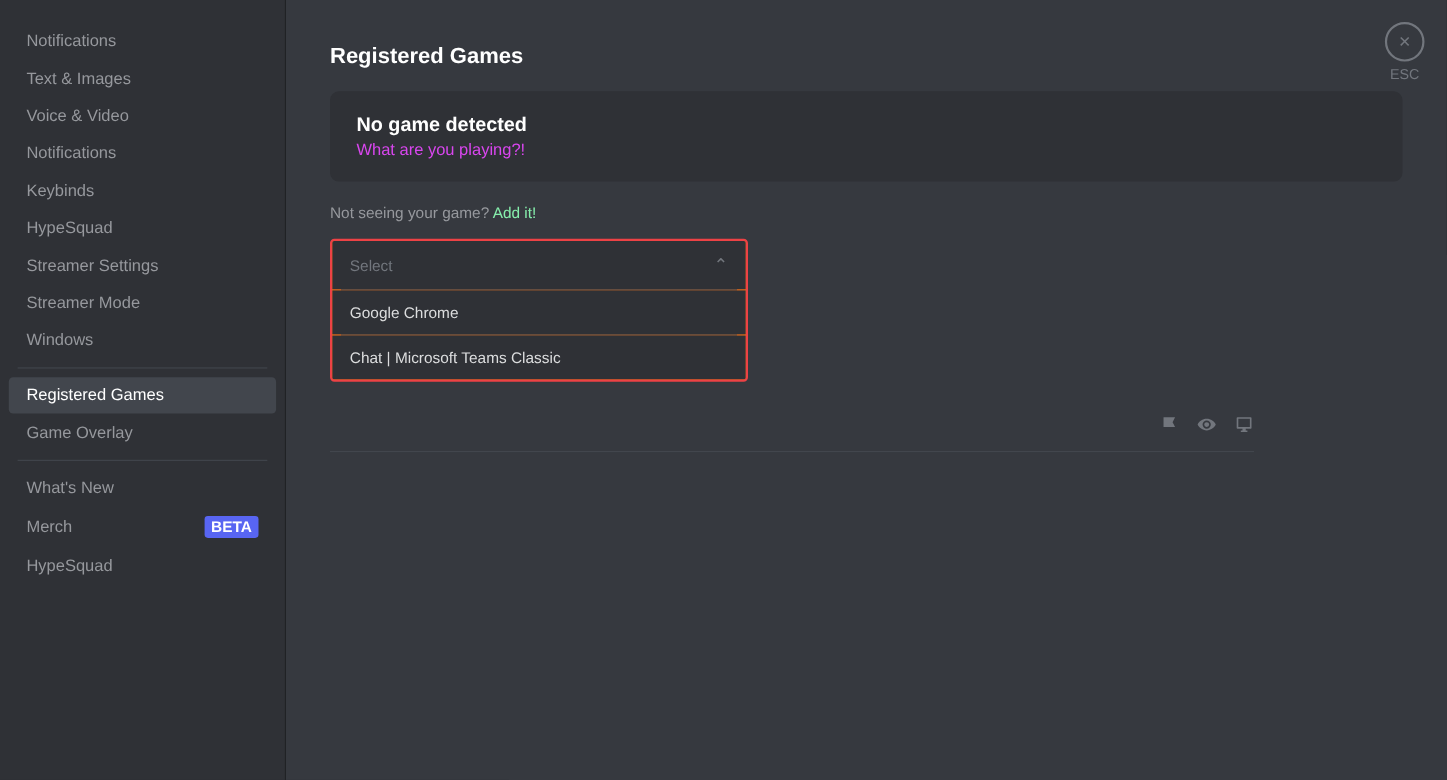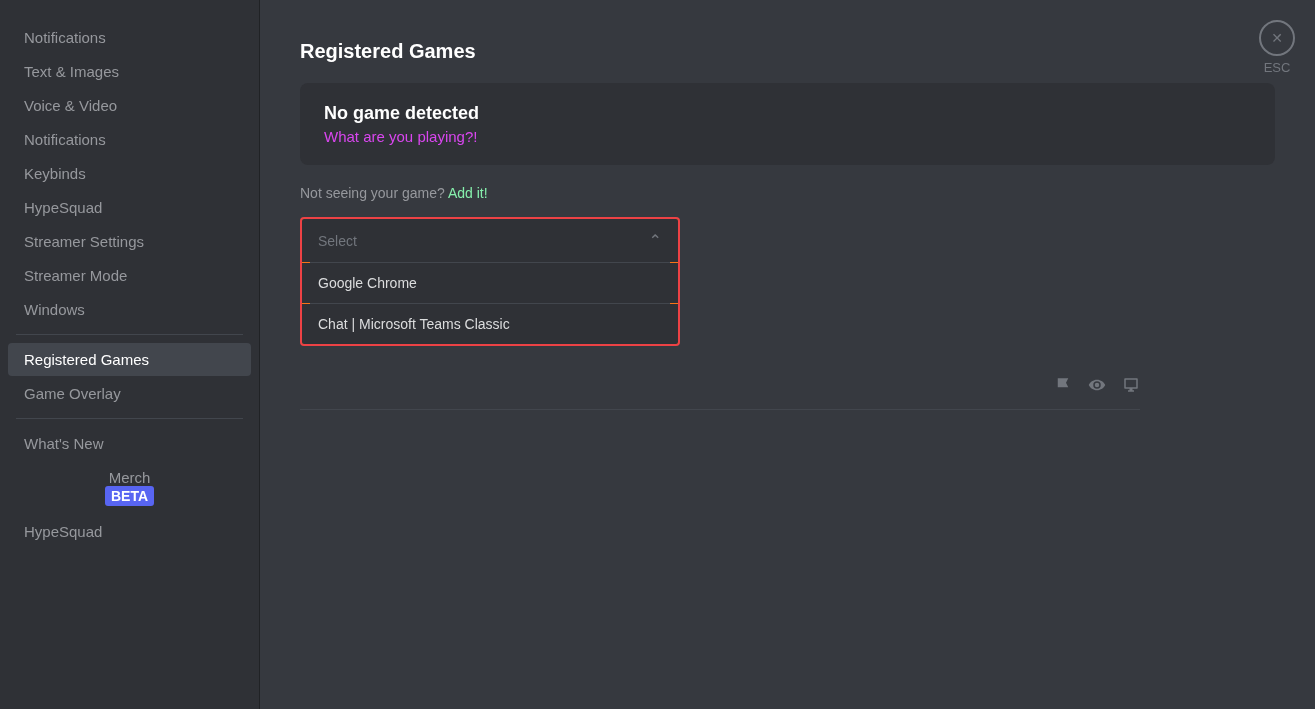--- a/index.html
+++ b/index.html
@@ -56,21 +56,20 @@
     .sidebar-item-with-badge {
       display: flex;
       align-items: center;
       justify-content: space-between;
       padding: 8px 16px;
       cursor: pointer;
       border-radius: 4px;
       margin: 1px 8px;
       color: #96989d;
       font-size: 15px;
-      flex-direction: column;
     }
 
     .badge {
       background: #5865f2;
       color: white;
       font-size: 14px;
       font-weight: 700;
       padding: 2px 6px;
       border-radius: 3px;
     }

